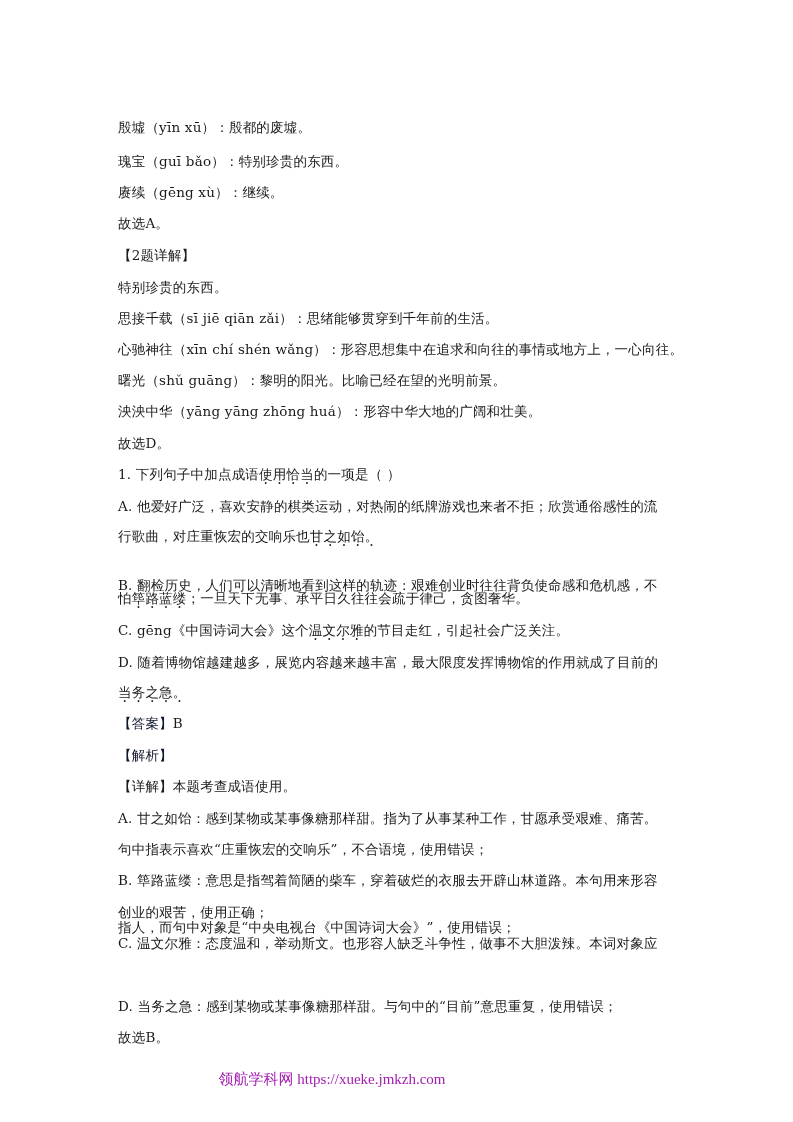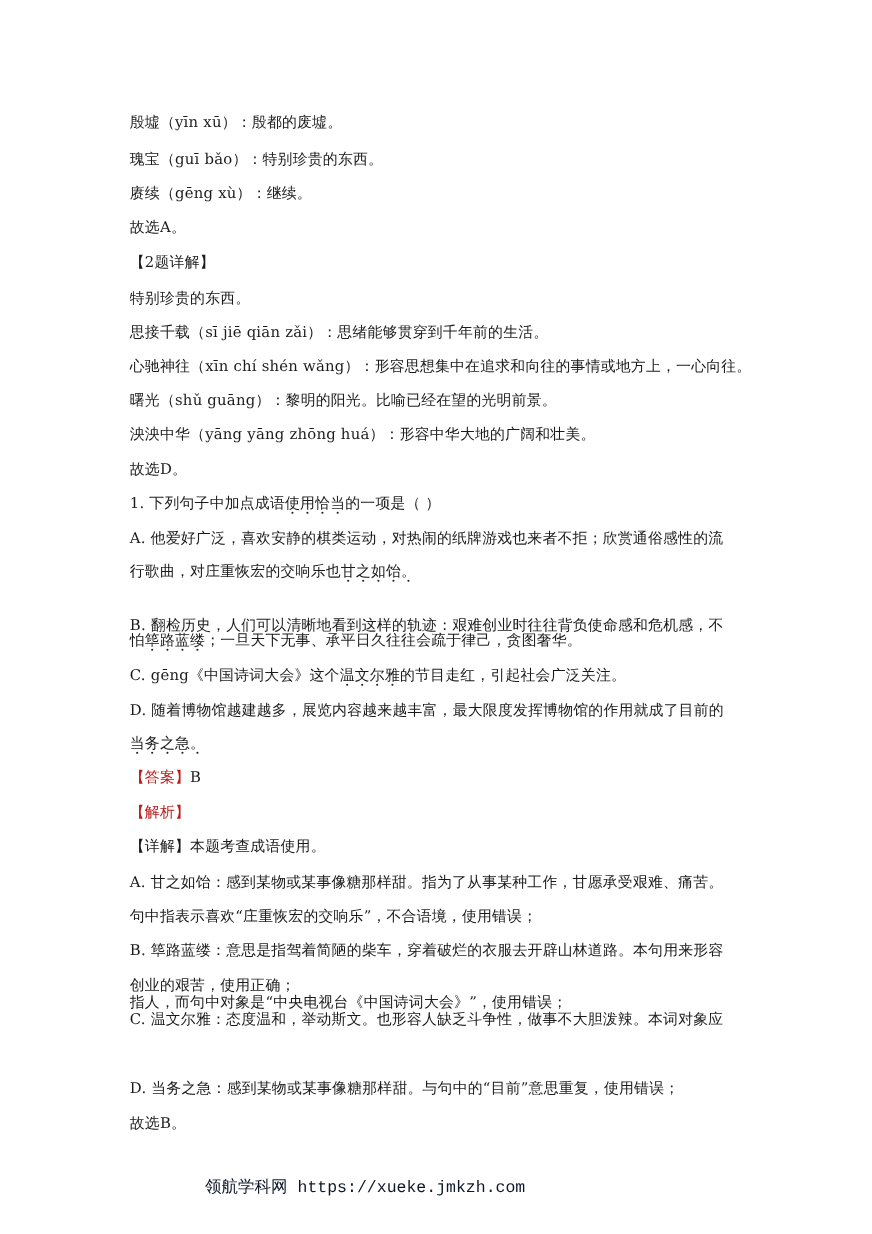--- a/index.html
+++ b/index.html
@@ -6,32 +6,32 @@
     body {
       width: 793px; height: 1122px; position: relative; overflow: hidden;
       font-family: "DejaVu Serif", "Liberation Serif", serif;
       color: #1a1a1a;
     }
     .page {
       position: absolute; left: 118px; top: 0; width: 560px;
     }
     .line {
       position: absolute; left: 0; white-space: nowrap;
-      font-size: 13.5px; line-height: 18px; letter-spacing: 0.2px;
+      font-size: 13.5px; line-height: 18px; letter-spacing: 0.2px; margin-top: 16px;
     }
     .dot { position: relative; }
     .dot::after {
       content: "·"; position: absolute; left: 50%; top: 10px;
       transform: translateX(-50%); font-size: 14px; line-height: 14px; color: #222;
     }
-    .blue { color: #b91c1c; }
+    .blue { color: #0f172a; }
     .footer {
       position: absolute; top: 1070px; left: 0; width: 664px; text-align: center;
-      font-family: Liberation Mono, monospace;
-      font-size: 15px; color: #0f172a;
+      font-family: Liberation Serif, serif;
+      font-size: 15px; color: #a21caf;
     }
   </style>
 </head>
 <body>
 
 <div class="page">
   <div class="line" style="top:102px">殷墟（yīn xū）：殷都的废墟。</div>
   <div class="line" style="top:136px">瑰宝（guī bǎo）：特别珍贵的东西。</div>
   <div class="line" style="top:167px">赓续（gēng xù）：继续。</div>
   <div class="line" style="top:198px">故选A。</div>

